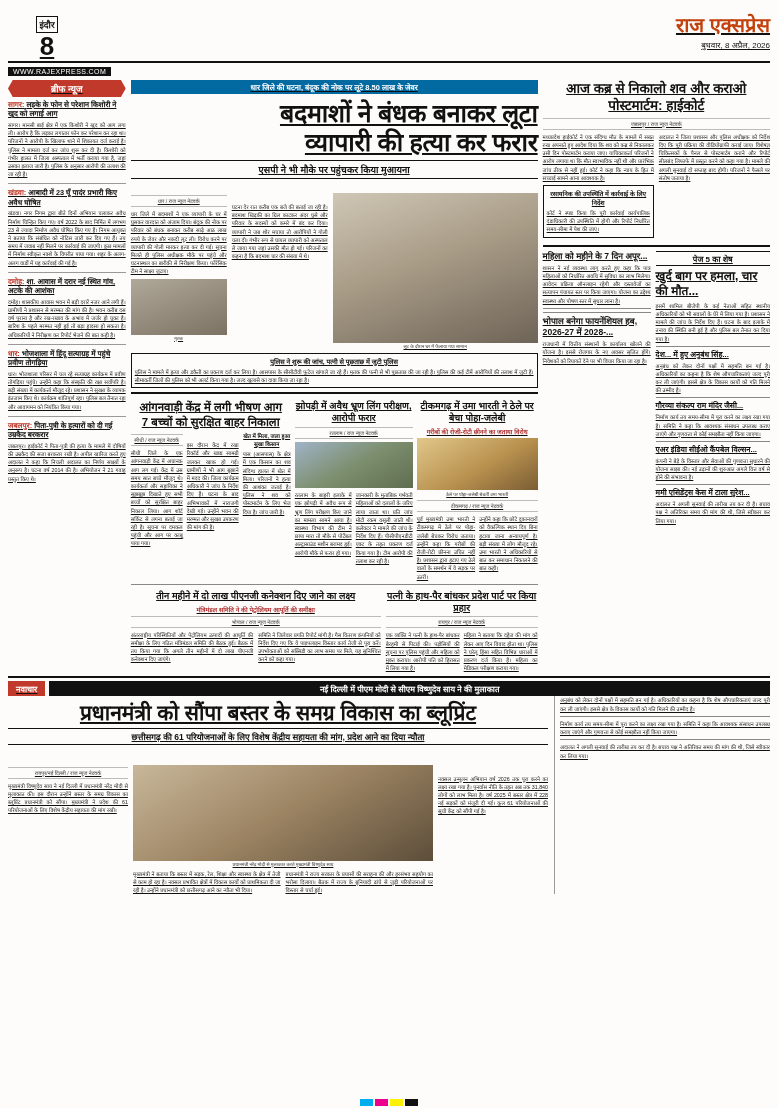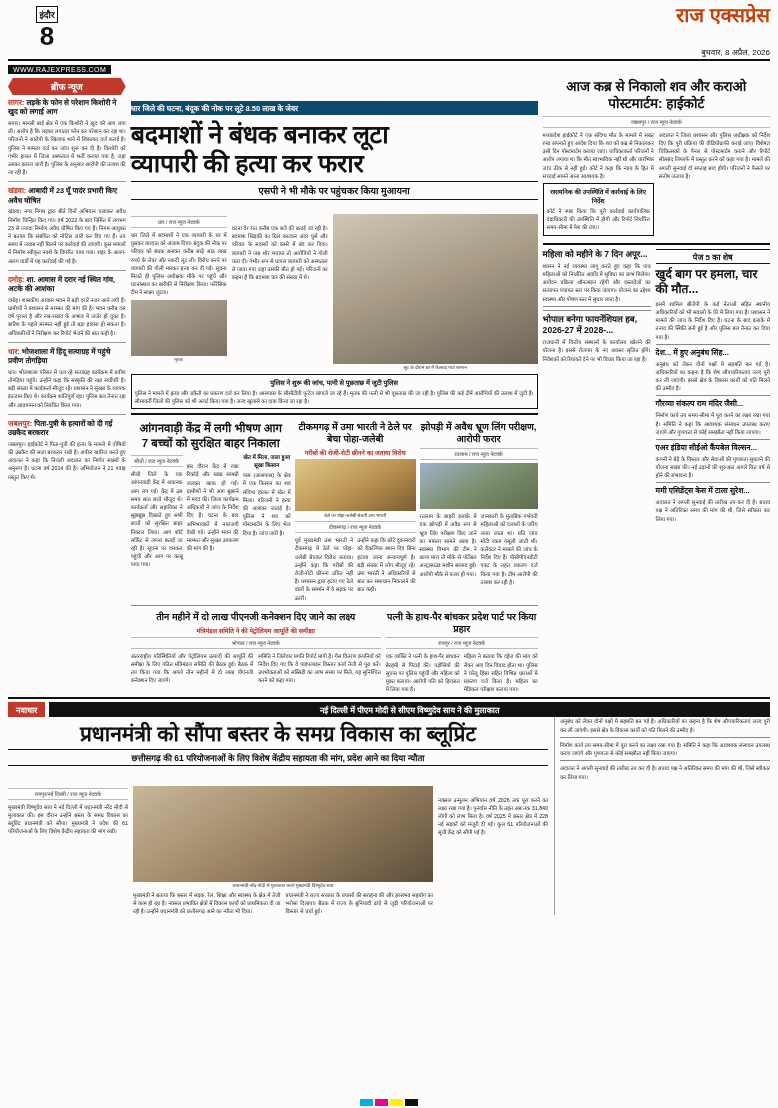--- a/index.html
+++ b/index.html
@@ -5,32 +5,32 @@
   * { box-sizing: border-box; }
   html, body { margin:0; padding:0; }
   body {
     width: 778px; height: 1108px;
     background: #fdfcfa;
     font-family: "Liberation Sans", sans-serif;
     color: #111;
     position: relative;
     overflow: hidden;
   }
-  .page { width:778px; height:1108px; position:relative; padding:4px 8px; }
+  .page { width:778px; height:1108px; position:relative; padding:14px 8px;text-decoration:underline; }
 
   
   .masthead { display:flex; align-items:flex-start; justify-content:space-between; border-bottom:2px solid #111; padding-bottom:2px; }
   .mh-left { width:78px; text-align:center; }
   .mh-city { border:1px solid #111; font-size:9px; padding:1px 2px; font-weight:bold; display:inline-block; }
   .mh-page { font-size:26px; font-weight:bold; line-height:1; }
   .mh-center { flex:1; text-align:center; }
   .mh-title { font-size:31px; font-weight:bold; letter-spacing:-0.5px; line-height:1.05; }
   .mh-right { width:170px; text-align:right; }
   .mh-brand { font-size:20px; font-weight:bold; color:#c2410c; line-height:1.1; }
-  .mh-date { font-size:8px; margin-top:20px; }
+  .mh-date { font-size:8px; margin-top:3px; }
   .mh-url { background:#111; color:#fff; font-size:7px; padding:1px 5px; display:inline-block; margin-top:2px; letter-spacing:0.4px;}
 
   
   .grid { display:flex; gap:5px; margin-top:4px; }
   .col-left { width:118px; }
   .col-mid { width:408px; }
   .col-right { width:228px; }
 
   
   .body-text { font-size:5.3px; line-height:1.55; text-align:justify; color:#222; }
@@ -38,22 +38,22 @@
 
   
   .brief-head { background:#c0392b; color:#fff; font-size:9px; font-weight:bold; text-align:center; padding:2px 0; margin-bottom:3px;
                 clip-path: polygon(4% 0, 96% 0, 100% 50%, 96% 100%, 4% 100%, 0 50%); }
   .brief-item { margin-bottom:5px; }
   .brief-title { font-size:7.3px; font-weight:bold; line-height:1.3; color:#111; margin-bottom:2px; }
   .brief-title .place { color:#c0392b; }
   .brief-sep { border-top:1px solid #999; margin:4px 0; }
 
   
-  .lead-strap { background:#0c4a6e; color:#fff; font-size:7.5px; padding:2px 0; font-weight:bold;margin-top:23px; }
-  .lead-head { font-size:25px; font-weight:bold; line-height:1.18; text-align:left; margin:5px 0 3px 0; letter-spacing:-0.3px;}
+  .lead-strap { background:#0369a1; color:#fff; font-size:7.5px; text-align:center; padding:2px 0; font-weight:bold; }
+  .lead-head { font-size:25px; font-weight:bold; line-height:1.18; text-align:right; margin:5px 0 3px 0; letter-spacing:-0.3px;}
   .lead-sub { font-size:9.5px; font-weight:bold; text-align:center; border-top:1px solid #111; border-bottom:1px solid #111; padding:2px 0; margin-bottom:14px;}
   .lead-flex { display:flex; gap:5px; }
   .lead-c { flex:1; }
   .photo { background:#b9b2a8; position:relative; overflow:hidden; }
   .cap { font-size:4.6px; text-align:center; color:#333; margin-top:1px; line-height:1.3;}
   .box-note { border:1px solid #111; padding:3px; margin-top:3px; }
   .box-note-h { font-size:6.6px; font-weight:bold; text-align:center; margin-bottom:2px; }
 
   
   .sec-head { font-size:11.5px; font-weight:bold; line-height:1.25; text-align:center; margin:2px 0 3px 0; }
@@ -184,41 +184,41 @@
             <div style="flex:1;">
               <div class="body-text" style="margin-top:9px">इस दौरान केंद्र में रखा रिकॉर्ड और खाद्य सामग्री जलकर खाक हो गई। ग्रामीणों ने भी आग बुझाने में मदद की। जिला कार्यक्रम अधिकारी ने जांच के निर्देश दिए हैं। घटना के बाद अभिभावकों में नाराजगी देखी गई। उन्होंने भवन की मरम्मत और सुरक्षा उपकरण की मांग की है।</div>
             </div>
             <div style="width:48px;flex:none;">
               <div class="inset-h" style="font-size:5.6px">खेत में मिला, जला हुआ सूखा किसान</div>
               <div class="body-text">पास (आसपास) के क्षेत्र में एक किसान का शव संदिग्ध हालत में खेत में मिला। परिजनों ने हत्या की आशंका जताई है। पुलिस ने शव को पोस्टमार्टम के लिए भेज दिया है। जांच जारी है।</div>
             </div>
           </div>
         </div>
 
+        <div style="width:118px;flex:none;">
+          <div class="sec-head-sm">झोपड़ी में अवैध भ्रूण लिंग परीक्षण, आरोपी फरार</div>
+          <div class="byline">रतलाम / राज न्यूज नेटवर्क</div>
+          <div class="photo photo-slum" style="height:46px;margin-bottom:3px;"></div>
+          <div style="display:flex;gap:4px;">
+            <div style="flex:1;" class="body-text">रतलाम के बाहरी इलाके में एक झोपड़ी में अवैध रूप से भ्रूण लिंग परीक्षण किए जाने का मामला सामने आया है। स्वास्थ्य विभाग की टीम ने छापा मारा तो मौके से पोर्टेबल अल्ट्रासाउंड मशीन बरामद हुई। आरोपी मौके से फरार हो गया।</div>
+            <div style="flex:1;" class="body-text">जानकारी के मुताबिक गर्भवती महिलाओं को दलालों के जरिए लाया जाता था। प्रति जांच मोटी रकम वसूली जाती थी। कलेक्टर ने मामले की जांच के निर्देश दिए हैं। पीसीपीएनडीटी एक्ट के तहत प्रकरण दर्ज किया गया है। टीम आरोपी की तलाश कर रही है।</div>
+          </div>
+        </div>
+
         <div>
           <div class="sec-head-sm">टीकमगढ़ में उमा भारती ने ठेले पर बेचा पोहा-जलेबी</div>
           <div class="sec-sub">गरीबों की रोजी-रोटी छीनने का जताया विरोध</div>
           <div class="photo photo-uma" style="height:52px;margin-bottom:2px;"></div>
           <div class="cap">ठेले पर पोहा-जलेबी बेचतीं उमा भारती</div>
           <div class="byline">टीकमगढ़ / राज न्यूज नेटवर्क</div>
           <div style="display:flex;gap:4px;">
             <div style="flex:1;" class="body-text">पूर्व मुख्यमंत्री उमा भारती ने टीकमगढ़ में ठेले पर पोहा-जलेबी बेचकर विरोध जताया। उन्होंने कहा कि गरीबों की रोजी-रोटी छीनना उचित नहीं है। प्रशासन द्वारा हटाए गए ठेले वालों के समर्थन में वे सड़क पर उतरीं।</div>
             <div style="flex:1;" class="body-text">उन्होंने कहा कि छोटे दुकानदारों को वैकल्पिक स्थान दिए बिना हटाया जाना अन्यायपूर्ण है। बड़ी संख्या में लोग मौजूद रहे। उमा भारती ने अधिकारियों से बात कर समाधान निकालने की बात कही।</div>
           </div>
         </div>
-
-        <div style="width:118px;flex:none;">
-          <div class="sec-head-sm">झोपड़ी में अवैध भ्रूण लिंग परीक्षण, आरोपी फरार</div>
-          <div class="byline">रतलाम / राज न्यूज नेटवर्क</div>
-          <div class="photo photo-slum" style="height:46px;margin-bottom:3px;"></div>
-          <div style="display:flex;gap:4px;">
-            <div style="flex:1;" class="body-text">रतलाम के बाहरी इलाके में एक झोपड़ी में अवैध रूप से भ्रूण लिंग परीक्षण किए जाने का मामला सामने आया है। स्वास्थ्य विभाग की टीम ने छापा मारा तो मौके से पोर्टेबल अल्ट्रासाउंड मशीन बरामद हुई। आरोपी मौके से फरार हो गया।</div>
-            <div style="flex:1;" class="body-text">जानकारी के मुताबिक गर्भवती महिलाओं को दलालों के जरिए लाया जाता था। प्रति जांच मोटी रकम वसूली जाती थी। कलेक्टर ने मामले की जांच के निर्देश दिए हैं। पीसीपीएनडीटी एक्ट के तहत प्रकरण दर्ज किया गया है। टीम आरोपी की तलाश कर रही है।</div>
-          </div>
-        </div>
       </div>
 
       <div class="hr-thin"></div>
 
       <div style="display:flex;gap:5px;">
         <div style="width:250px;flex:none;">
           <div class="sec-head-sm">तीन महीने में दो लाख पीएनजी कनेक्शन दिए जाने का लक्ष्य</div>
           <div class="sec-sub">मंत्रिमंडल समिति ने की पेट्रोलियम आपूर्ति की समीक्षा</div>
           <div class="byline">भोपाल / राज न्यूज नेटवर्क</div>
           <div style="display:flex;gap:5px;">

